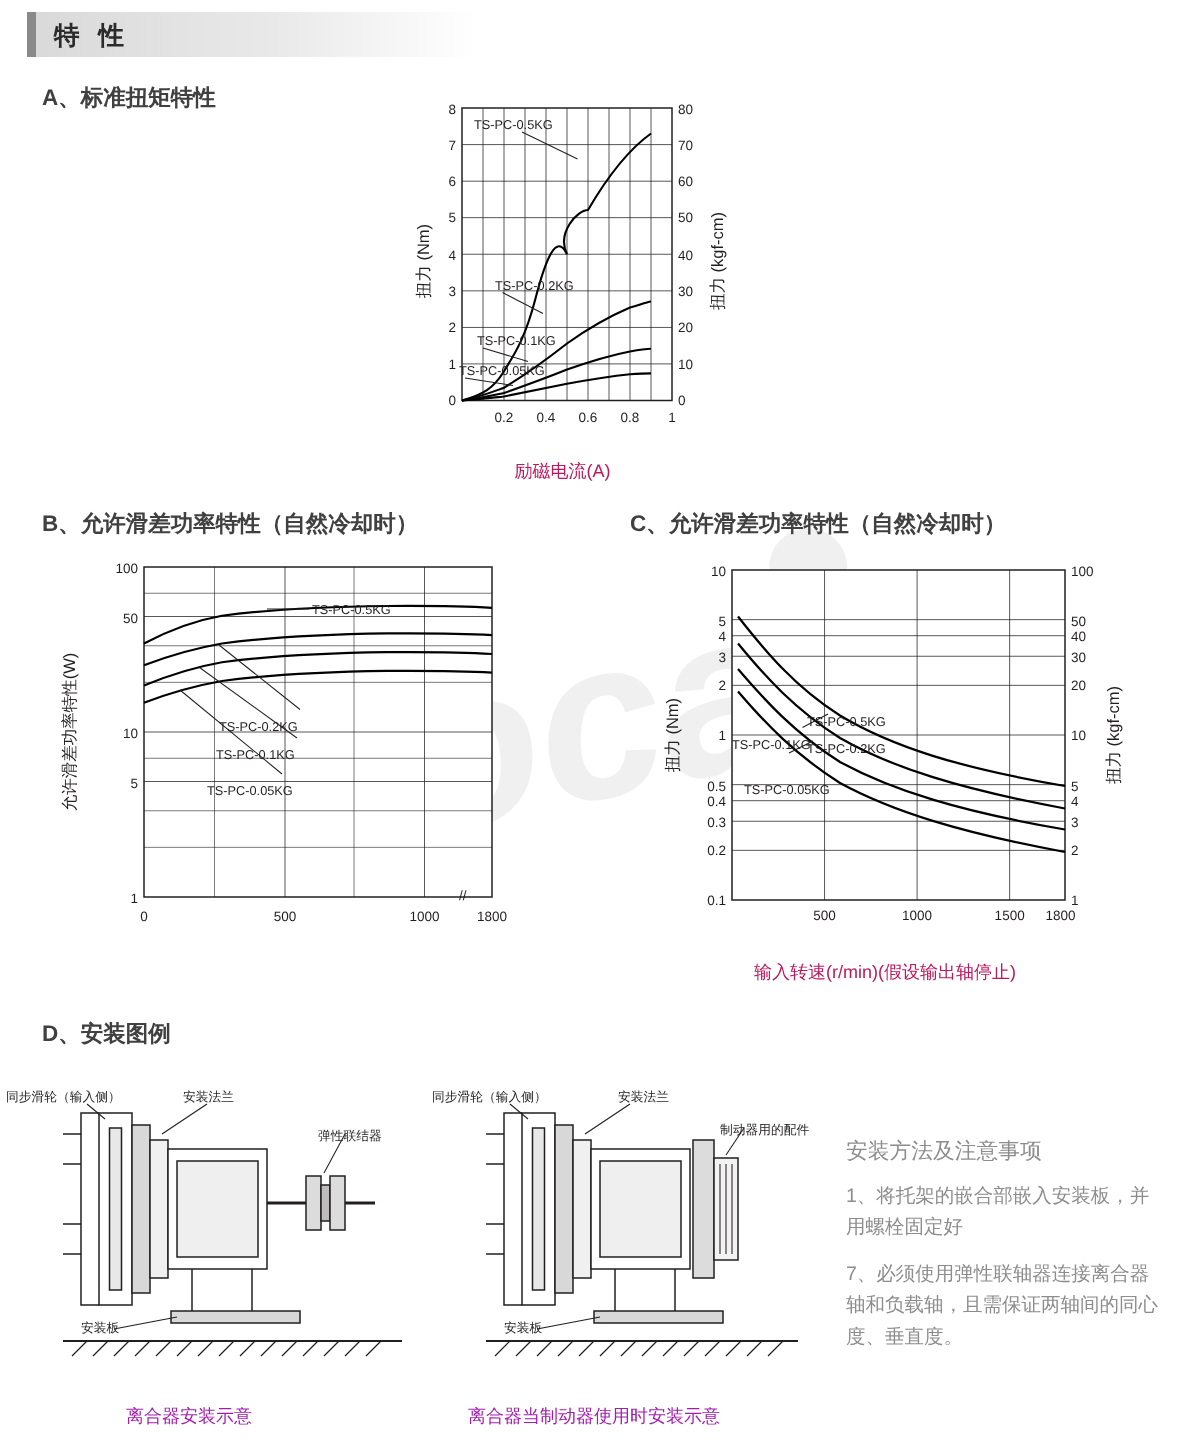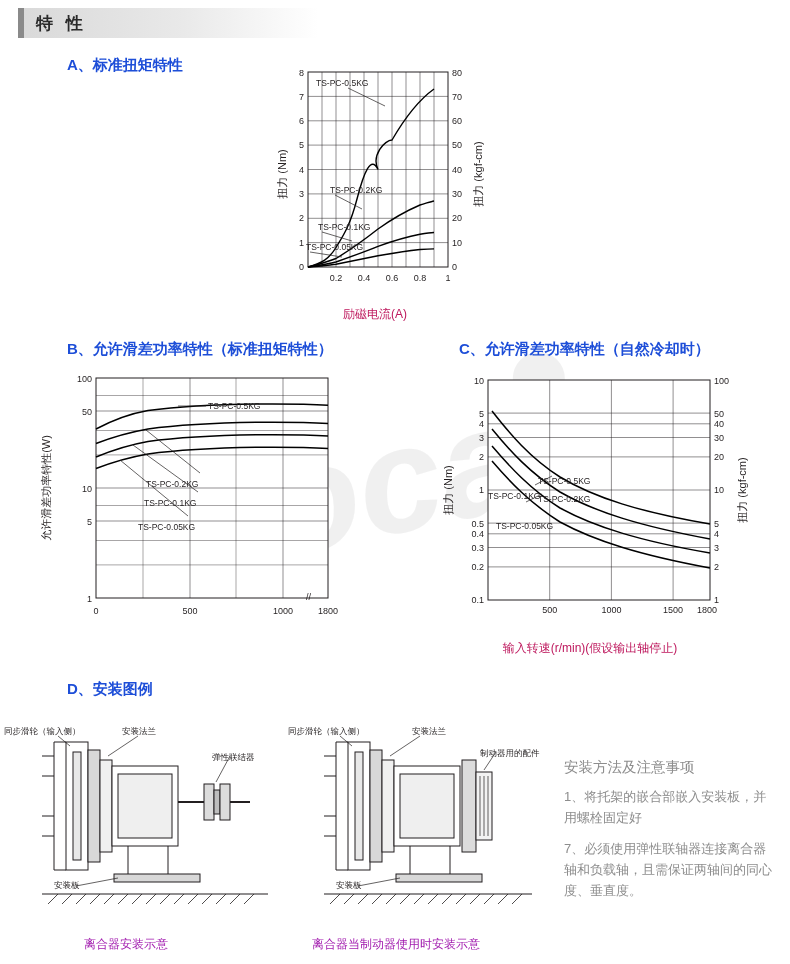--- a/index.html
+++ b/index.html
@@ -20,21 +20,21 @@
   }
   .header .bar{
     position:absolute;left:0;top:0;width:6px;height:30px;background:#8a8a8a;
   }
   .header .title{
     position:absolute;left:18px;top:4px;
     font-size:17px;font-weight:bold;letter-spacing:4px;color:#2b2b2b;
   }
 
   
-  .sec-h{position:absolute;font-size:15px;color:#1d4ed8;font-weight:bold;margin-left:39px;}
+  .sec-h{position:absolute;font-size:15px;color:#404040;font-weight:bold;}
 
   
   .watermark{
     position:absolute;left:170px;top:330px;width:470px;height:280px;
     pointer-events:none;opacity:.5;
   }
   .watermark svg{width:100%;height:100%;}
 
   
   .chart{position:absolute;}
@@ -141,21 +141,21 @@
       <line x1="105" y1="133" x2="132" y2="147" stroke="#231f20" stroke-width="0.7"></line>
       <text class="curve-lbl" x="100" y="131" text-anchor="start">TS-PC-0.2KG</text>
       <line x1="92" y1="170" x2="122" y2="179" stroke="#231f20" stroke-width="0.7"></line>
       <text class="curve-lbl" x="88" y="168" text-anchor="start">TS-PC-0.1KG</text>
       <line x1="80" y1="190" x2="112" y2="195" stroke="#231f20" stroke-width="0.7"></line>
       <text class="curve-lbl" x="76" y="188" text-anchor="start">TS-PC-0.05KG</text>
     </svg>
   </div>
   <div class="cap" style="left:300px;top:306px;width:150px;">励磁电流(A)</div>
 
-  <div class="sec-h" style="left:28px;top:340px;">B、允许滑差功率特性（标准扭矩特性）</div>
+  <div class="sec-h" style="left:28px;top:340px;">B、允许滑差功率特性（自然冷却时）</div>
 
   <div class="chart" style="left:28px;top:368px;">
     <svg width="340" height="250" viewBox="0 0 340 250">
 
       <rect x="68" y="10" width="232" height="220" fill="#ffffff" stroke="#231f20" stroke-width="1"></rect>
 
       <g stroke="#231f20" stroke-width="0.5">
         <line x1="68" y1="153" x2="300" y2="153"></line>
         <line x1="68" y1="120" x2="300" y2="120"></line>
         <line x1="68" y1="43" x2="300" y2="43"></line>

